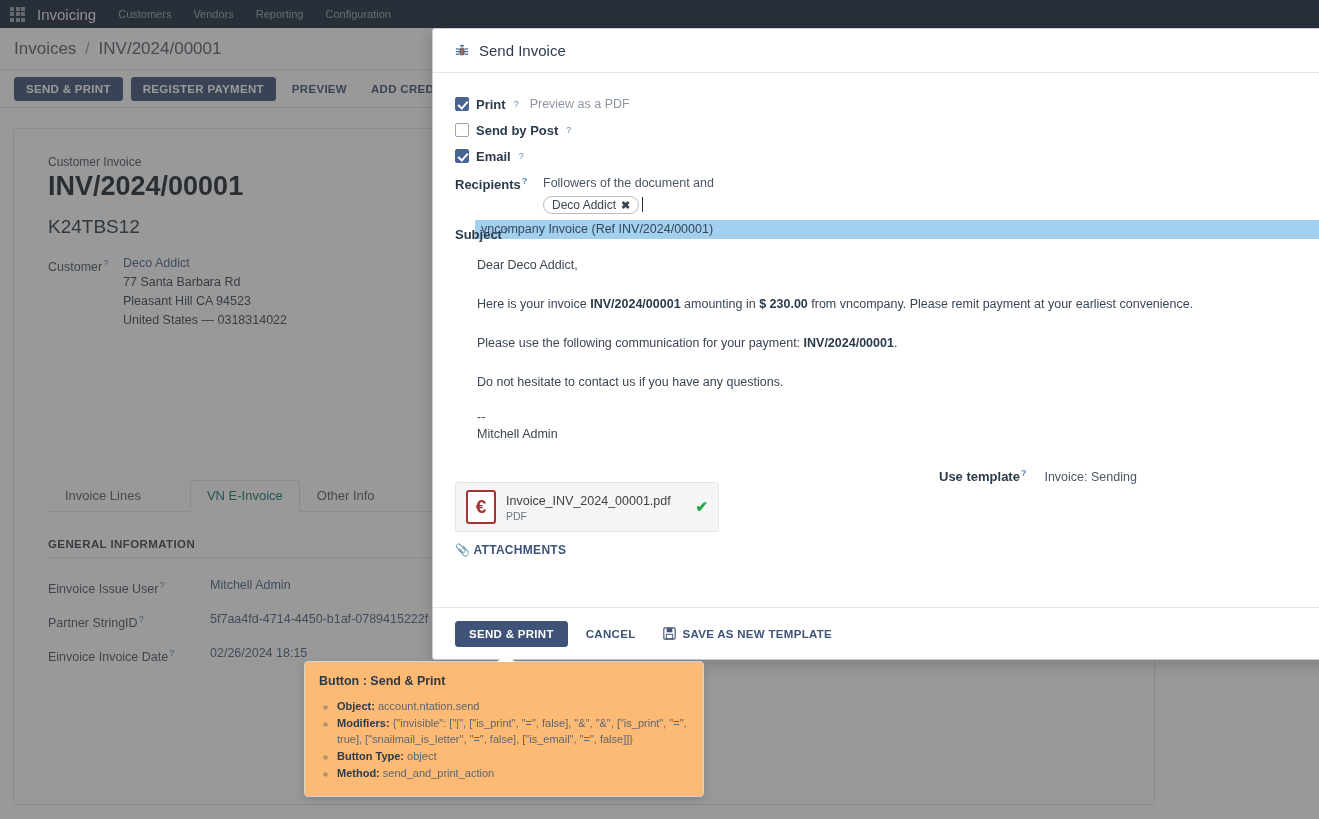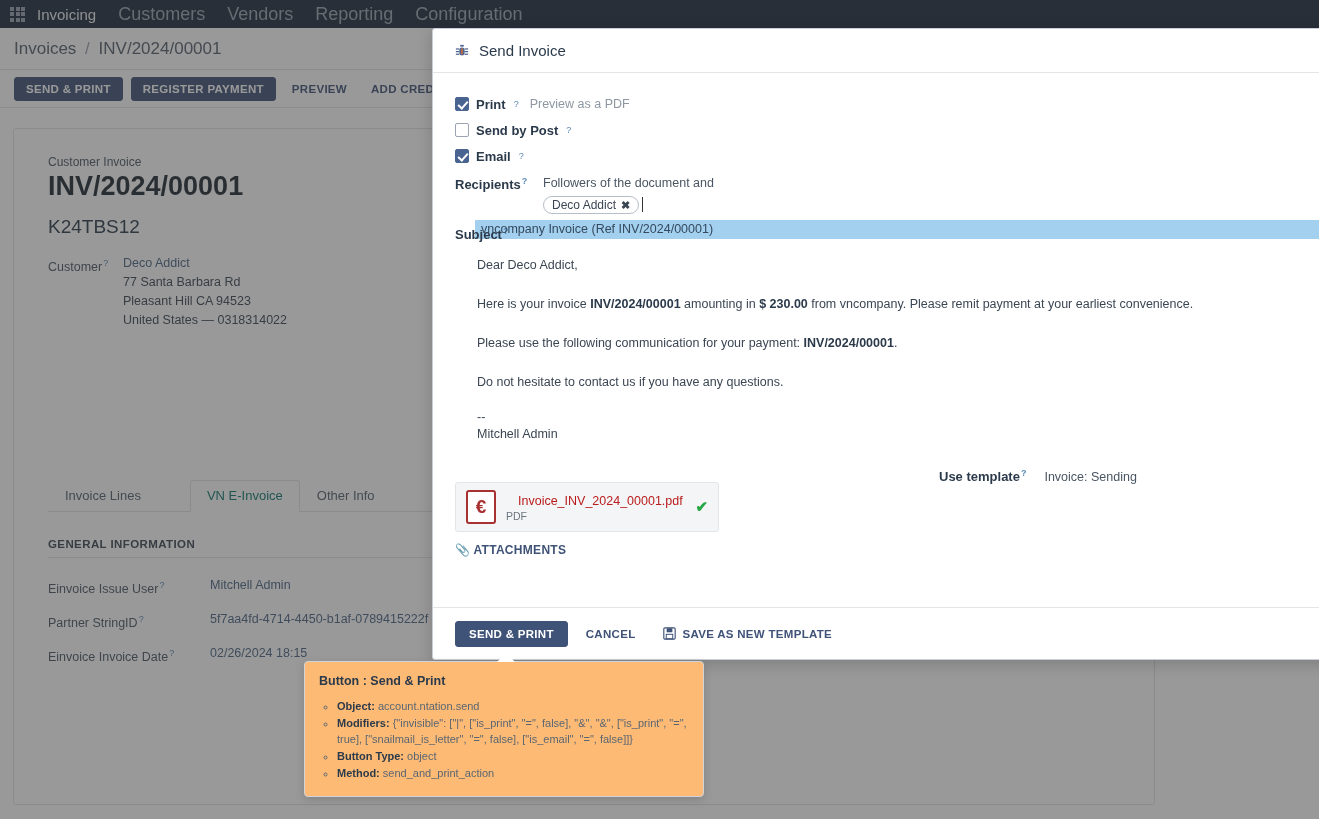--- a/index.html
+++ b/index.html
@@ -20,21 +20,21 @@
 
   .navbar {
     height: 28px; background: #1d2b3c;
     display: flex; align-items: center;
     padding: 0 10px; color: #c9ced6;
   }
   .apps-grid { display: grid; grid-template-columns: repeat(3,4px); grid-template-rows: repeat(3,4px);
     gap: 1.5px; margin-right: 12px; }
   .apps-grid i { display: block; width: 4px; height: 4px; background: #96a0ad; }
   .brand { color: #e6e9ed; font-size: 15px; margin-right: 22px; font-weight: 400; }
-  .nav-item { color: #9aa5b1; font-size: 18px; margin-right: 22px; }
+  .nav-item { color: #9aa5b1; font-size: 11px; margin-right: 22px; }
 
   .breadcrumb-bar {
     height: 42px; display: flex; align-items: center;
     padding-left: 14px; border-bottom: 1px solid #e3e5e8;
   }
   .breadcrumb { font-size: 17px; color: #55606d; }
   .breadcrumb .sep { color: #98a1ac; margin: 0 4px; }
 
   .statusbar {
     height: 38px; display: flex; align-items: center; gap: 8px;
@@ -146,21 +146,21 @@
   .attach-area { position: absolute; left: 22px; bottom: 50px; }
   .attach-card {
     width: 264px; height: 50px; background: #f4f5f6; border: 1px solid #e3e5e8;
     border-radius: 3px; display: flex; align-items: center; padding: 0 10px; gap: 10px;
   }
   .pdficon {
     width: 30px; height: 34px; border: 2px solid #a83232; border-radius: 3px;
     color: #a83232; display: flex; align-items: center; justify-content: center;
     font-size: 19px; font-weight: 700; background: #ffffff; flex: none;
   }
-  .attach-name { font-size: 12.5px; color: #b91c1c; line-height: 16px; margin-left: 12px; }
+  .attach-name { font-size: 12.5px; color: #404040; line-height: 16px; }
   .attach-type { font-size: 10.5px; color: #6b7580; margin-top: 1px; }
   .attach-check { margin-left: auto; color: #28a745; font-size: 15px; font-weight: 700; }
   .attach-link { margin-top: 11px; font-size: 12px; font-weight: 600; letter-spacing: .3px; color: #3f5277; }
 
   .tmpl-area { position: absolute; left: 506px; bottom: 123px; display: flex; align-items: baseline; gap: 18px; }
   .tmpl-label { font-size: 13px; font-weight: 700; color: #2b3a4b; }
   .tmpl-val { font-size: 12.5px; color: #4a5663; }
 
   .modal-footer {
     height: 52px; border-top: 1px solid #e3e5e8;

